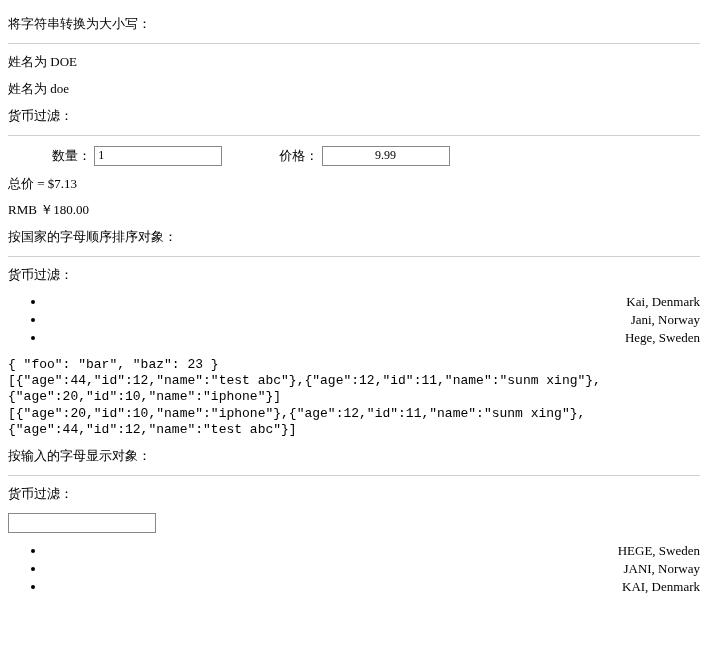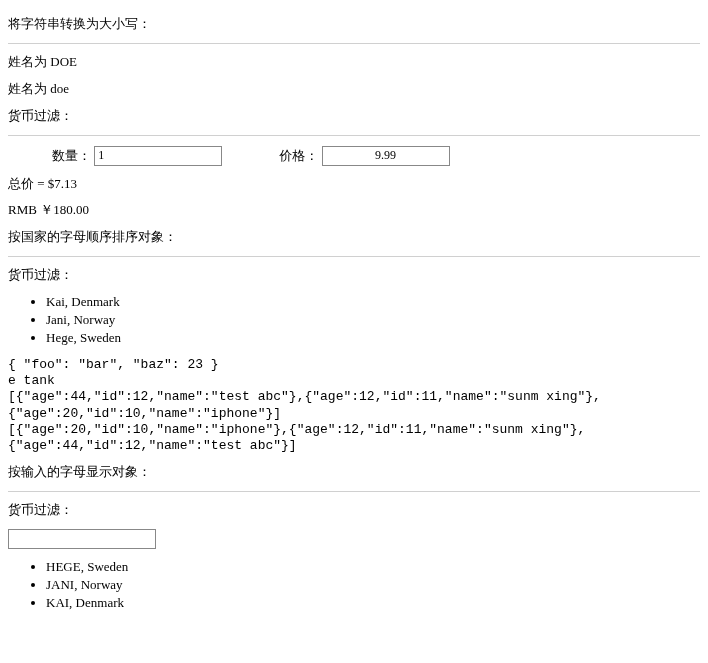--- a/index.html
+++ b/index.html
@@ -19,20 +19,21 @@
   p {
     margin: 10px 0;
   }
   ul {
     margin: 10px 0;
     padding-left: 38px;
     list-style: disc;
   }
   ul li {
     margin: 1px 0;
+    text-align: right;
   }
   input[type="text"], input[type="number"] {
     font-family: inherit;
     font-size: 12px;
     border: 1px solid #888;
     padding: 1px 3px;
     height: 16px;
     box-sizing: content-box;
   }
   .num-input { width: 120px; }
@@ -71,21 +72,20 @@
 <p>货币过滤：</p>
 
 <ul>
   <li>Kai, Denmark</li>
   <li>Jani, Norway</li>
   <li>Hege, Sweden</li>
 </ul>
 
 <div class="tightblock">
   <div class="mono">{ "foo": "bar", "baz": 23 }</div>
-  <div class="mono">e tank</div>
   <div class="mono">[{"age":44,"id":12,"name":"test abc"},{"age":12,"id":11,"name":"sunm xing"},{"age":20,"id":10,"name":"iphone"}]</div>
   <div class="mono">[{"age":20,"id":10,"name":"iphone"},{"age":12,"id":11,"name":"sunm xing"},{"age":44,"id":12,"name":"test abc"}]</div>
 </div>
 
 <p>按输入的字母显示对象：</p>
 <hr>
 
 <p>货币过滤：</p>
 
 <p>

